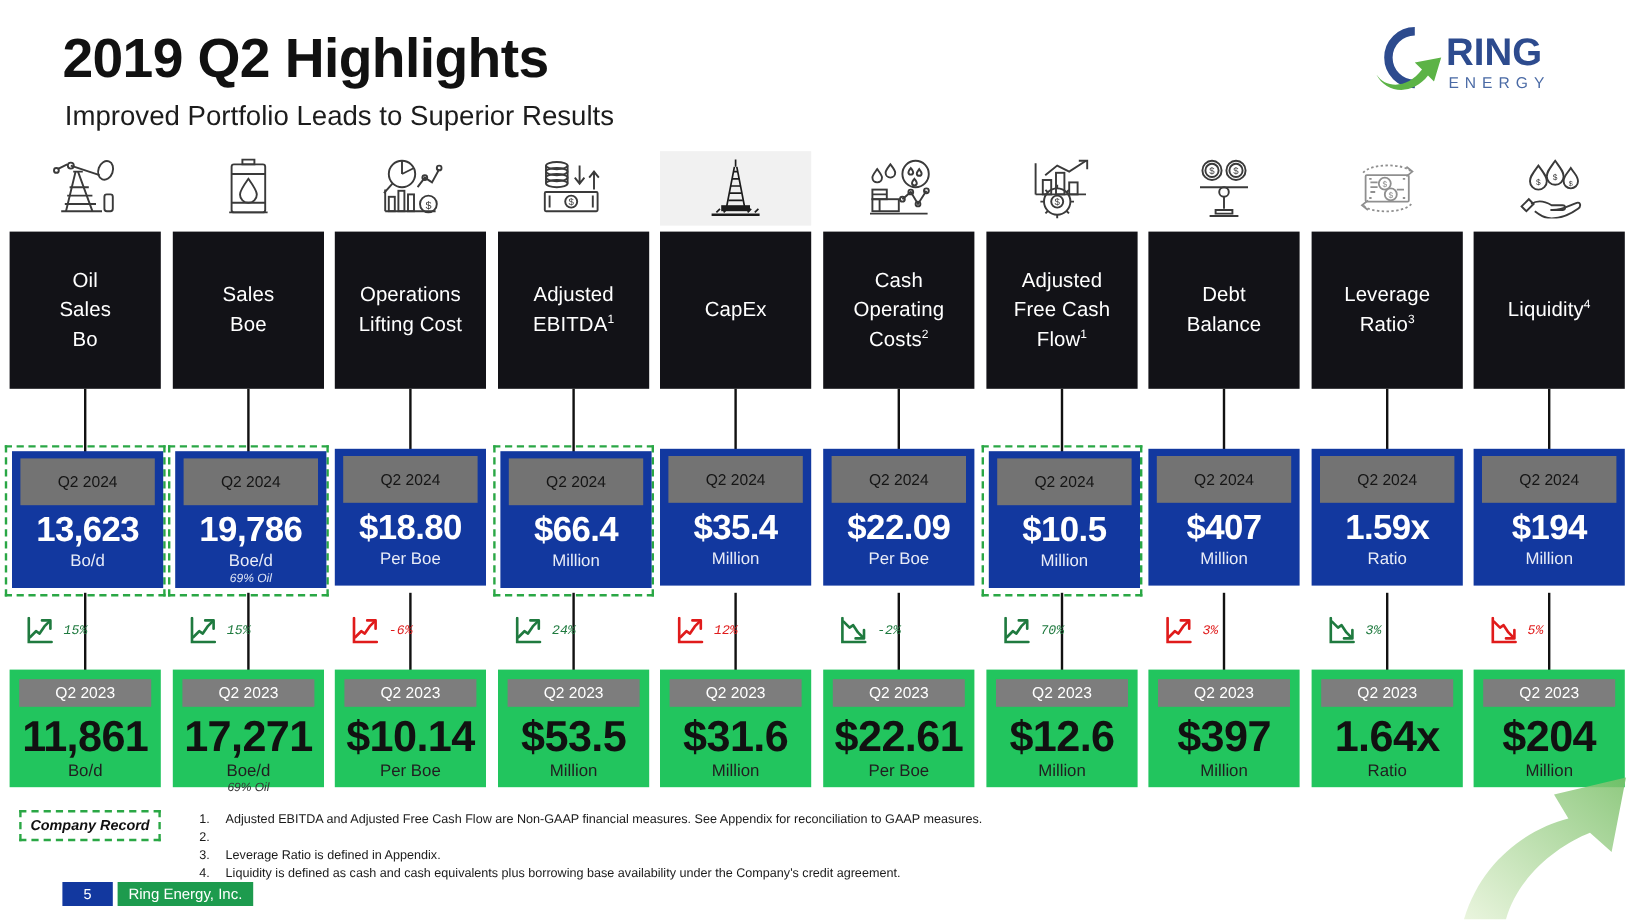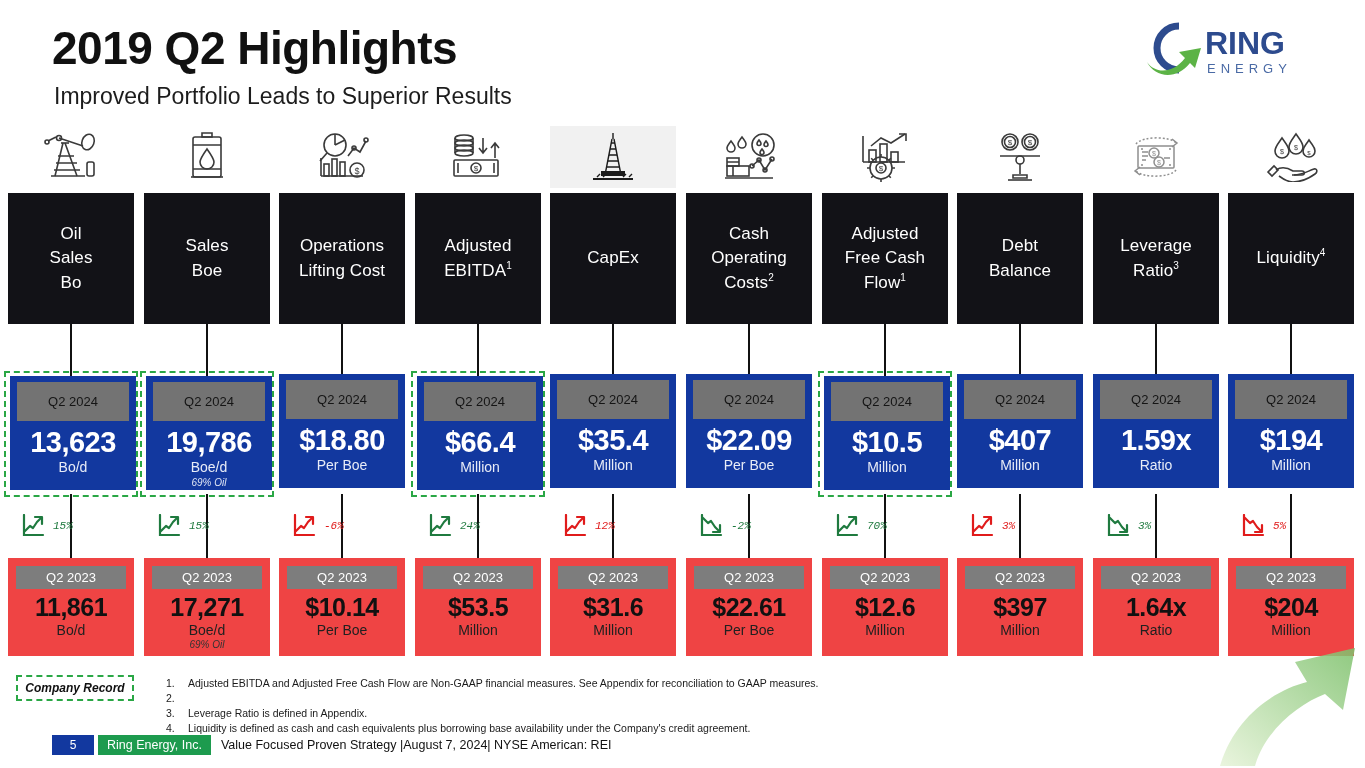--- a/index.html
+++ b/index.html
@@ -82,27 +82,27 @@
     display:flex; align-items:center; gap:7px; padding-left:14px;
   }
   .delta svg { display:block; flex:0 0 auto; }
   .delta-pct { font-size:11px; font-style:italic;font-family:Liberation Mono, monospace; }
   .up { color:#1f7a3f; }
   .down { color:#e01b1b; }
 
   
   .prev-box {
     position:absolute; top:558px; width:126px; height:98px;
-    background:#ef4444; text-align:center;
+    background:#22c55e; text-align:center;
   }
   .prev-year {
     margin:8px 8px 0 8px; height:23px; background:#7d7d7d; color:#ffffff;
     font-size:13px; display:flex; align-items:center; justify-content:center;
   }
-  .prev-val { font-size:25px; font-weight:700; margin-top:5px; color:#111111; letter-spacing:-0.5px; line-height:1.1; }
+  .prev-val { font-size:36px; font-weight:700; margin-top:5px; color:#111111; letter-spacing:-0.5px; line-height:1.1; }
   .prev-unit { font-size:14px; color:#202020; line-height:1.2; }
   .prev-sub { font-size:10px; font-style:italic; color:#333333; line-height:1.3; }
 
   
   #legend {
     position:absolute; left:16px; top:675px; width:118px; height:26px;
     border:2px dashed #2aa745;
     display:flex; align-items:center; justify-content:center;
     font-size:12px; font-style:italic; font-weight:700; color:#101010;
   }
@@ -676,21 +676,20 @@
   </div>
   <div class="fn">
     <span class="fn-num">4.</span>
     <span>Liquidity is defined as cash and cash equivalents plus borrowing base availability under the Company's credit agreement.</span>
   </div>
 </div>
 
 <div id="footer">
   <div id="page-num">5</div>
   <div id="company-tag">Ring Energy, Inc.</div>
-  <div id="footer-text">Value Focused Proven Strategy  |August 7, 2024|  NYSE American: REI</div>
 </div>
 
 <svg id="corner-arrow" viewBox="0 0 150 130">
   <defs>
     <linearGradient id="gA" x1="0" y1="1" x2="1" y2="0">
       <stop offset="0" stop-color="#e6f3d8"></stop>
       <stop offset="1" stop-color="#7cc06a"></stop>
     </linearGradient>
   </defs>
   <path d="M5 128 C20 78 60 52 92 44 L80 24 L140 10 L128 72 L110 56 C84 66 50 92 40 128 Z" fill="url(#gA)" opacity="0.85"></path>

